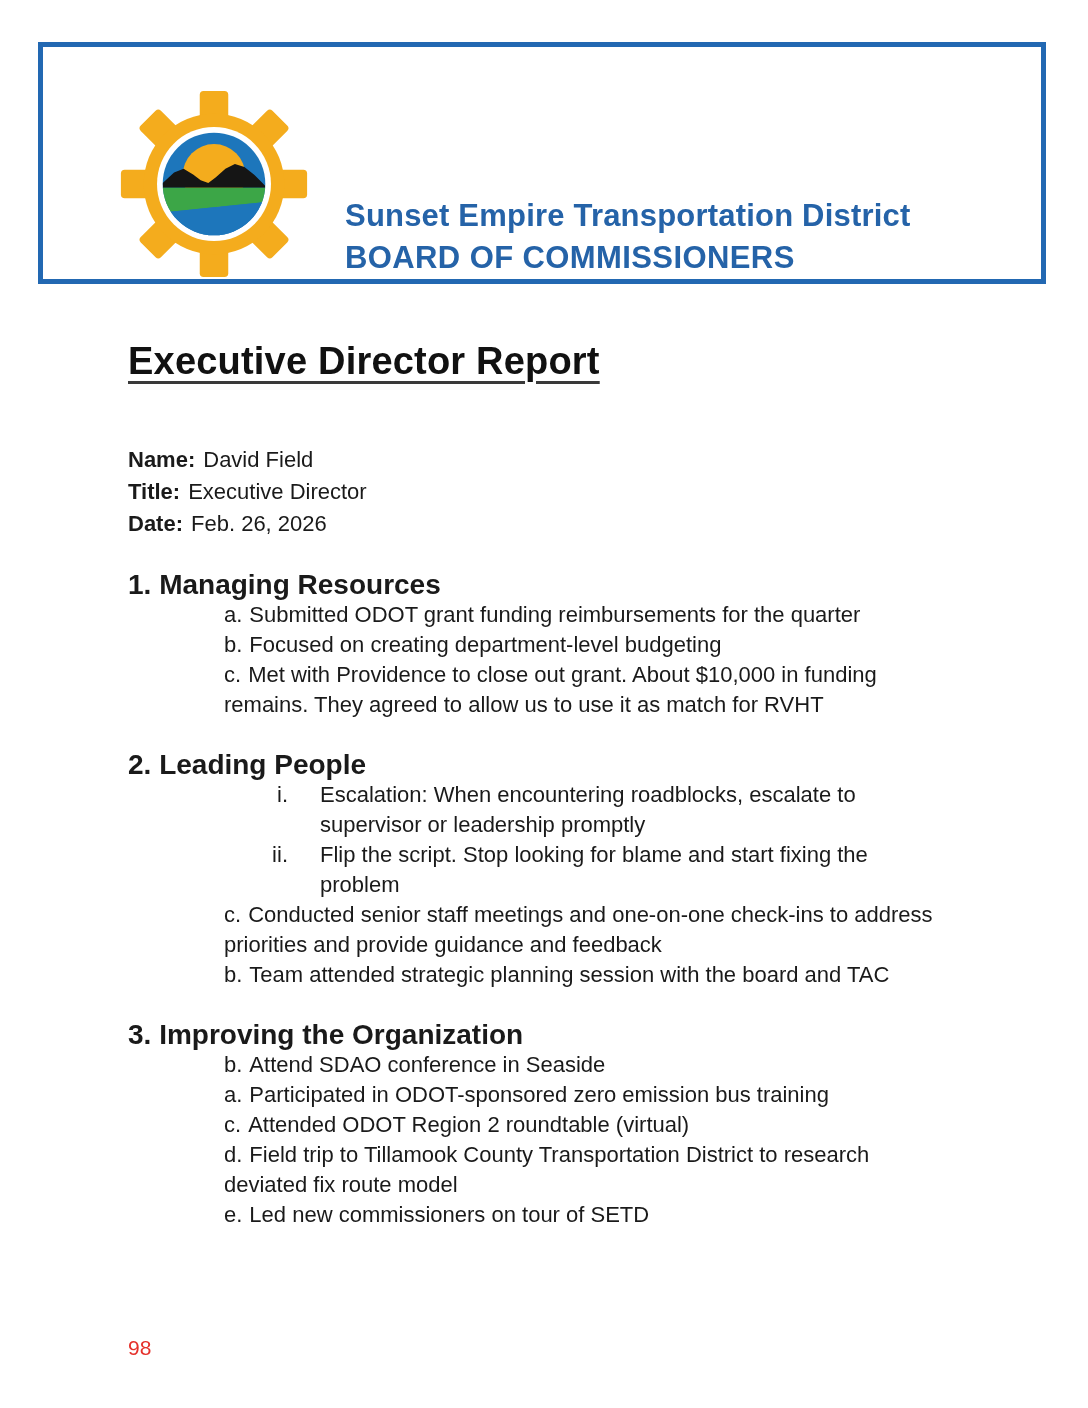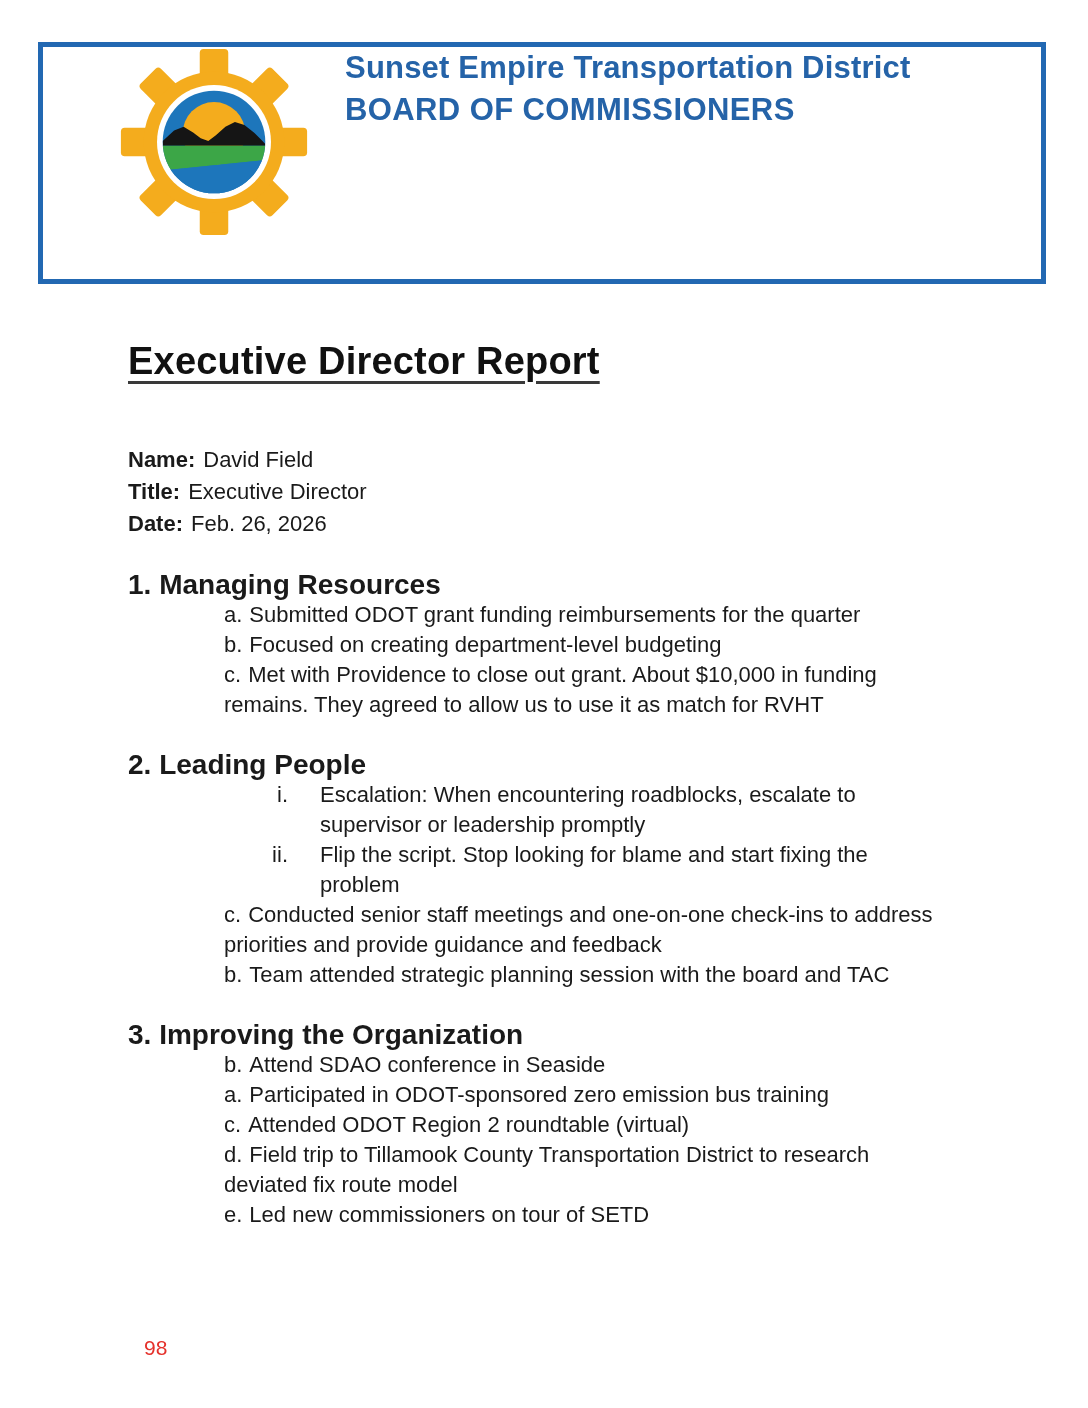--- a/index.html
+++ b/index.html
@@ -18,21 +18,21 @@
   
   .header-box {
     position: absolute;
     left: 38px;
     top: 42px;
     width: 1008px;
     height: 242px;
     border: 5px solid #2268B2;
     background: #ffffff;
     display: flex;
-    align-items: flex-start;
+    align-items: flex-end;
   }
   .logo-wrap {
     margin-left: 76px;
     width: 190px;
     height: 190px;
     flex: none;
   }
   .logo-wrap svg { width: 100%; height: 100%; display: block; }
   .header-text {
     margin-left: 36px;
@@ -76,21 +76,21 @@
   .item { margin: 0; }
   .item .marker { margin-right: 7px; }
 
   .subitem { display: flex; }
   .subitem .roman { width: 64px; text-align: right; flex: none; }
   .subitem .subtext { margin-left: 32px; flex: 1; }
 
   
   .page-number {
     position: absolute;
-    left: 144px;
+    left: 128px;
     top: 1336px;
     color: #E5312B;
     font-size: 21px;
   }
 </style>
 </head>
 <body>
 
 <div class="page">
 

